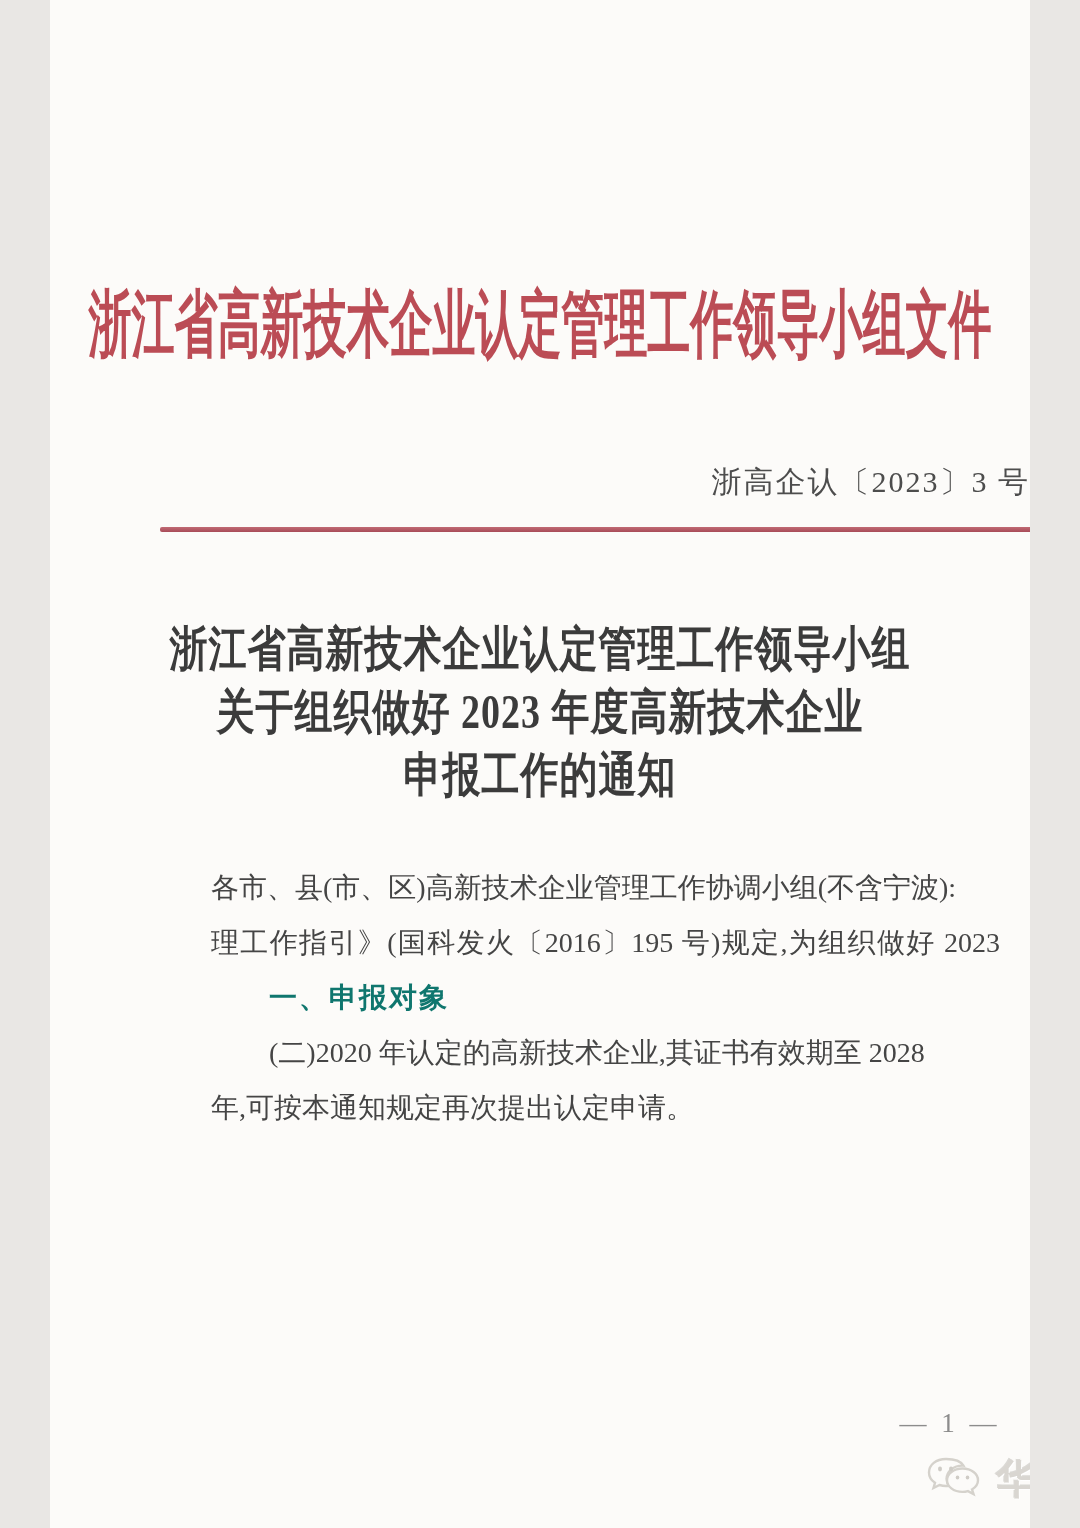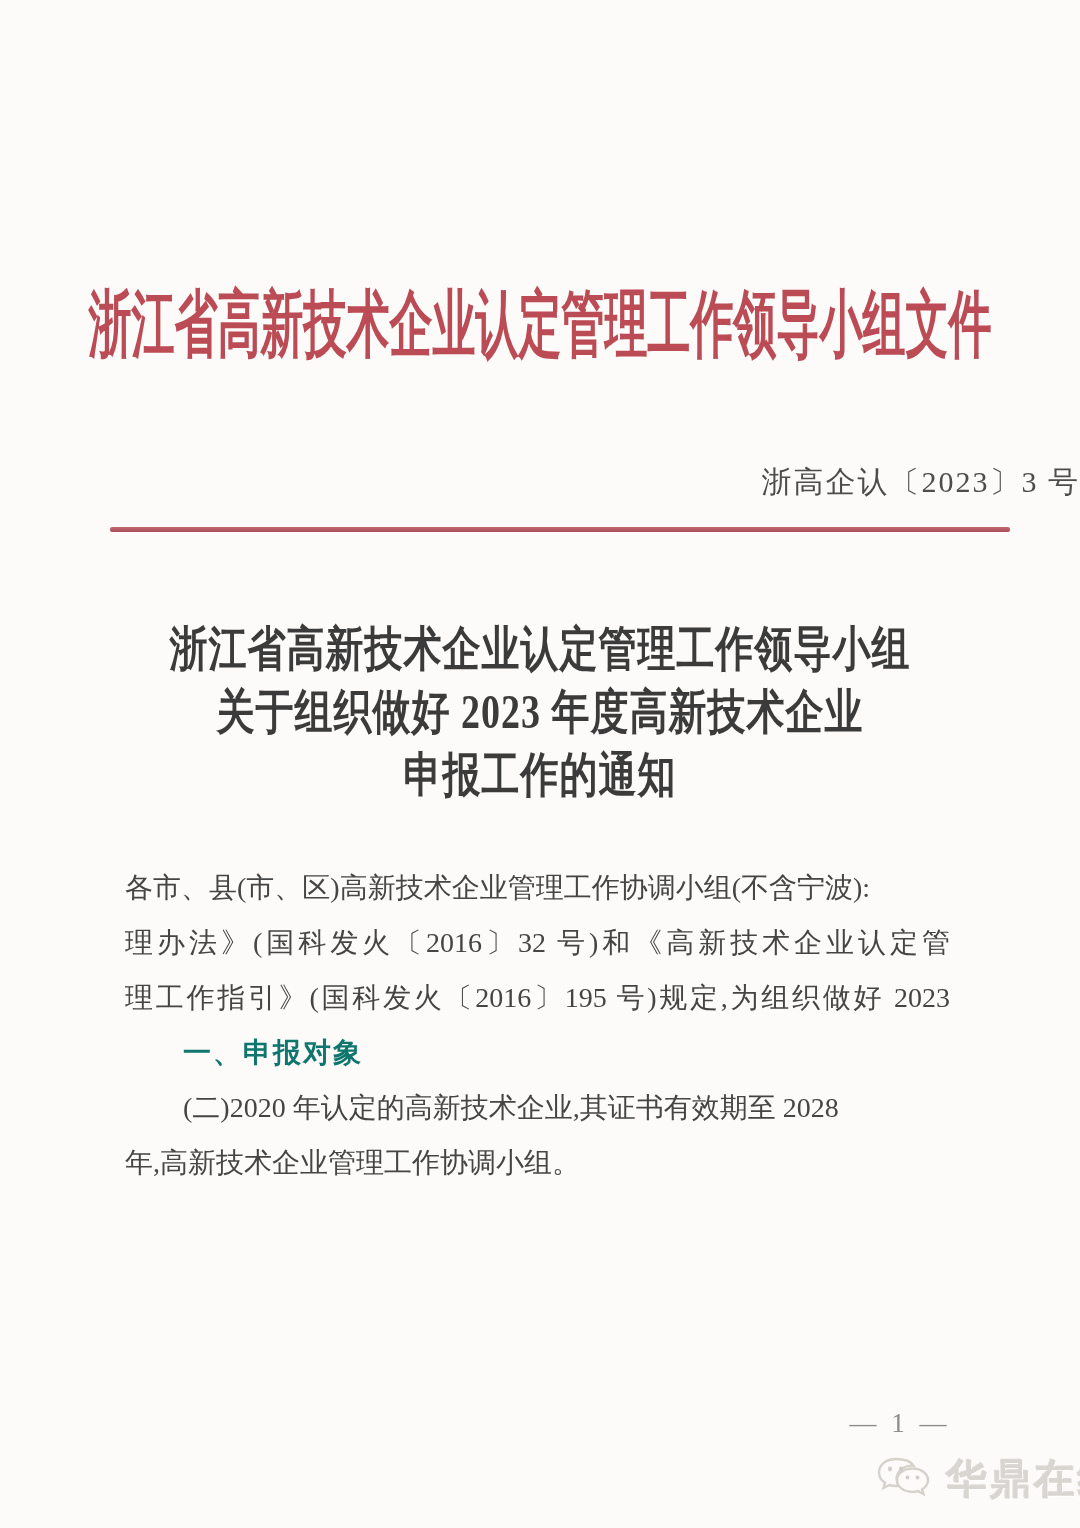--- a/index.html
+++ b/index.html
@@ -1,19 +1,19 @@
 <!DOCTYPE html>
 <html><head>
 <meta charset="utf-8">
 <style>
   * { margin: 0; padding: 0; box-sizing: border-box; }
   html, body { background: #e9e7e4; }
   .page {
     position: relative;
-    width: 1080px;
+    width: 980px;
     height: 1528px;
     margin: 0 auto;
     background: #fcfbf9;
     overflow: hidden;
     font-family: "Liberation Serif", "DejaVu Serif", serif;
     text-decoration: underline;
   }
   
   .red-header {
     position: absolute;
@@ -66,21 +66,21 @@
   
   .body-text {
     position: absolute;
     top: 860px;
     left: 125px;
     width: 825px;
     color: #454545;
     font-size: 28px;
     line-height: 55px;
   }
-  .line { white-space: nowrap; }
+  .line { white-space: nowrap; margin-left: 36px; }
   .line.indent { padding-left: 58px; }
   .line.fill {
     white-space: normal;
     text-align: justify;
     text-align-last: justify;
   }
   .line.heading {
     font-family: "Liberation Sans", "DejaVu Sans", sans-serif;
     font-weight: bold;
     color: #0f766e;
@@ -129,25 +129,24 @@
   <div class="red-rule"></div>
 
   <div class="doc-title">
     <div>浙江省高新技术企业认定管理工作领导小组</div>
     <div>关于组织做好 2023 年度高新技术企业</div>
     <div>申报工作的通知</div>
   </div>
 
   <div class="body-text">
     <div class="line">各市、县(市、区)高新技术企业管理工作协调小组(不含宁波):</div>
-    <div class="line fill">理办法》(国科发火〔2016〕32 号)和《高新技术企业认定管</div>
     <div class="line fill">理工作指引》(国科发火〔2016〕195 号)规定,为组织做好 2023</div>
     <div class="line indent heading">一、申报对象</div>
     <div class="line indent">(二)2020 年认定的高新技术企业,其证书有效期至 2028</div>
-    <div class="line">年,高新技术企业管理工作协调小组。</div>
+    <div class="line">年,可按本通知规定再次提出认定申请。</div>
   </div>
 
   <div class="page-number">— 1 —</div>
 
   <div class="watermark">
     <span>
       <svg width="62" height="50" viewBox="0 0 62 50">
         <g fill="none" stroke="#d5d2cc" stroke-width="2.4">
           <path d="M20 4 C10 4 3 10 3 17.5 C3 22 5.5 25.5 9 27.8 L7.5 33 L13.5 30 C15.5 30.6 17.7 31 20 31 C21 31 22 30.9 23 30.8 C21.5 28.8 20.6 26.4 20.6 23.8 C20.6 16.2 28 10.6 36.2 10.6 C36.6 10.6 37 10.6 37.4 10.7 C35.2 6.7 30 4 20 4 Z" fill="#fcfbf9"></path>
           <path d="M36.5 13.5 C27.5 13.5 21 19 21 25.2 C21 31.4 27.5 36.9 36.5 36.9 C38.4 36.9 40.2 36.6 41.9 36.1 L47.5 39 L46 34.4 C49.4 32.3 52 29 52 25.2 C52 19 45.5 13.5 36.5 13.5 Z" fill="#fcfbf9"></path>

